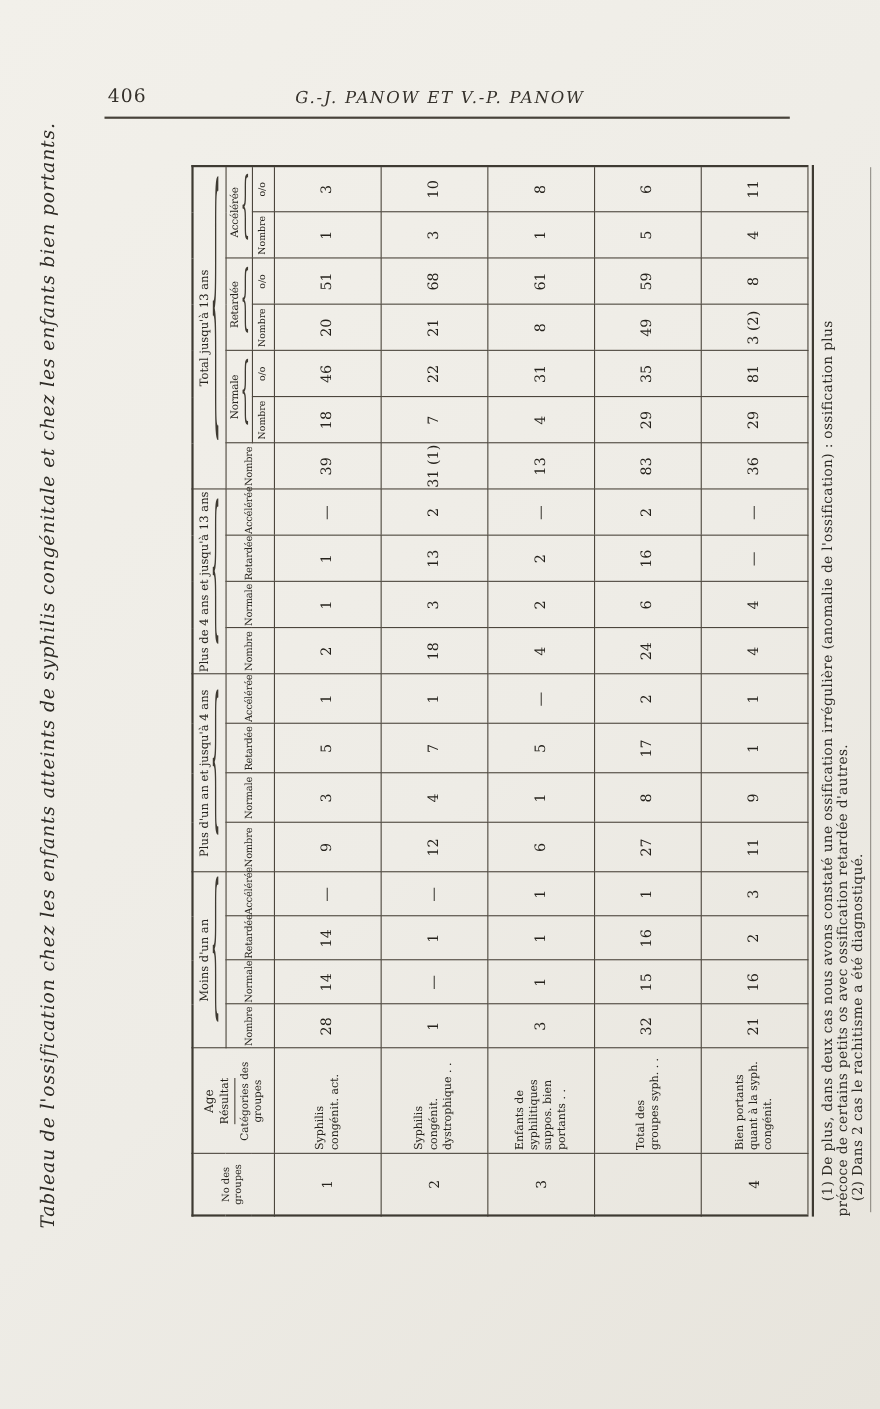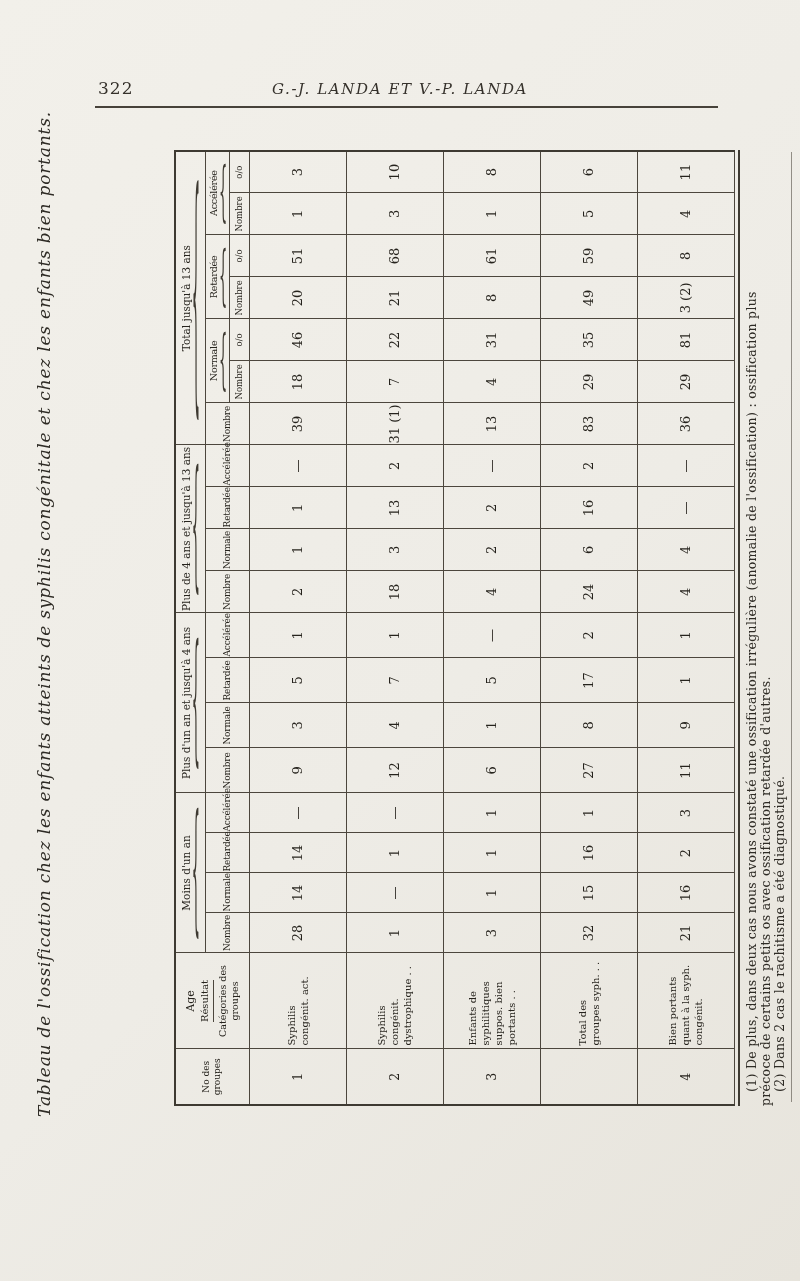--- a/index.html
+++ b/index.html
@@ -80,22 +80,22 @@
   .scan-edge {
     position:absolute; left:791px; top:152px; width:1px; height:950px;
     background:rgba(70,64,54,0.55);
   }
 </style>
 </head>
 <body>
 
 <div class="page">
 
-  <div class="page-number">322</div>
-  <div class="running-head">G.-J. LANDA ET V.-P. LANDA</div>
+  <div class="page-number">406</div>
+  <div class="running-head">G.-J. PANOW ET V.-P. PANOW</div>
   <div class="head-rule"></div>
 
   <div class="side-title">Tableau de l'ossification chez les enfants atteints de syphilis congénitale et chez les enfants bien portants.</div>
 
   <div class="land">
     <table class="main">
       <colgroup>
         <col style="width:56px">
         <col style="width:96px">
         <col style="width:40px">

